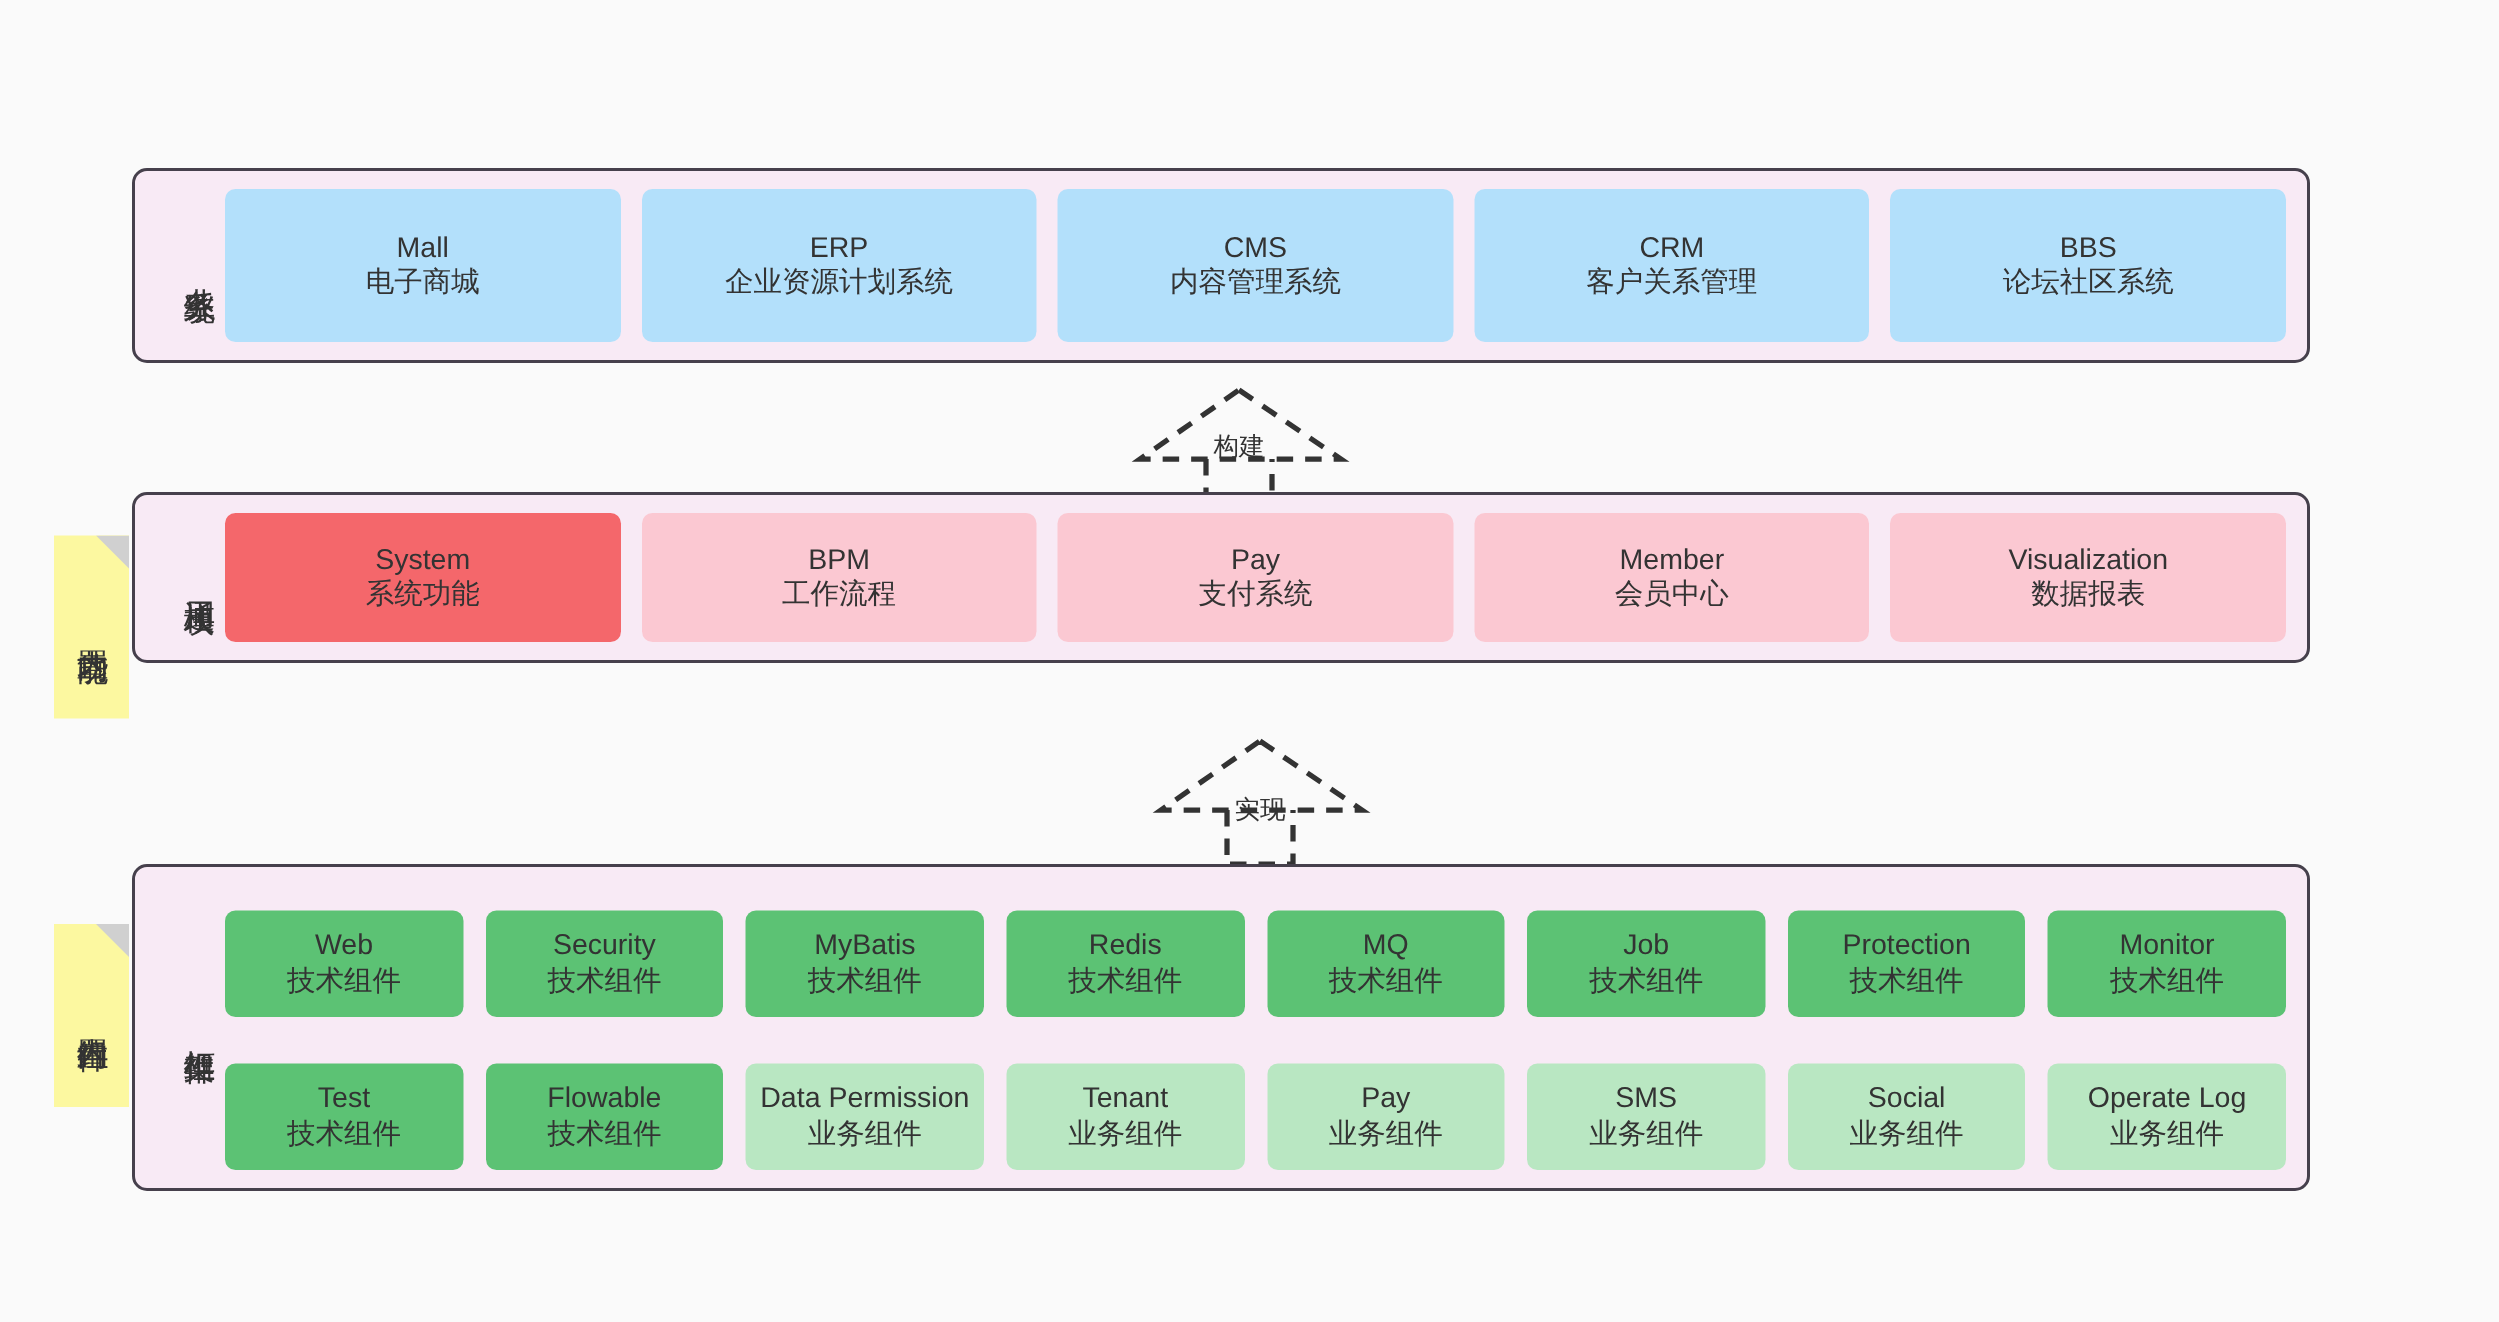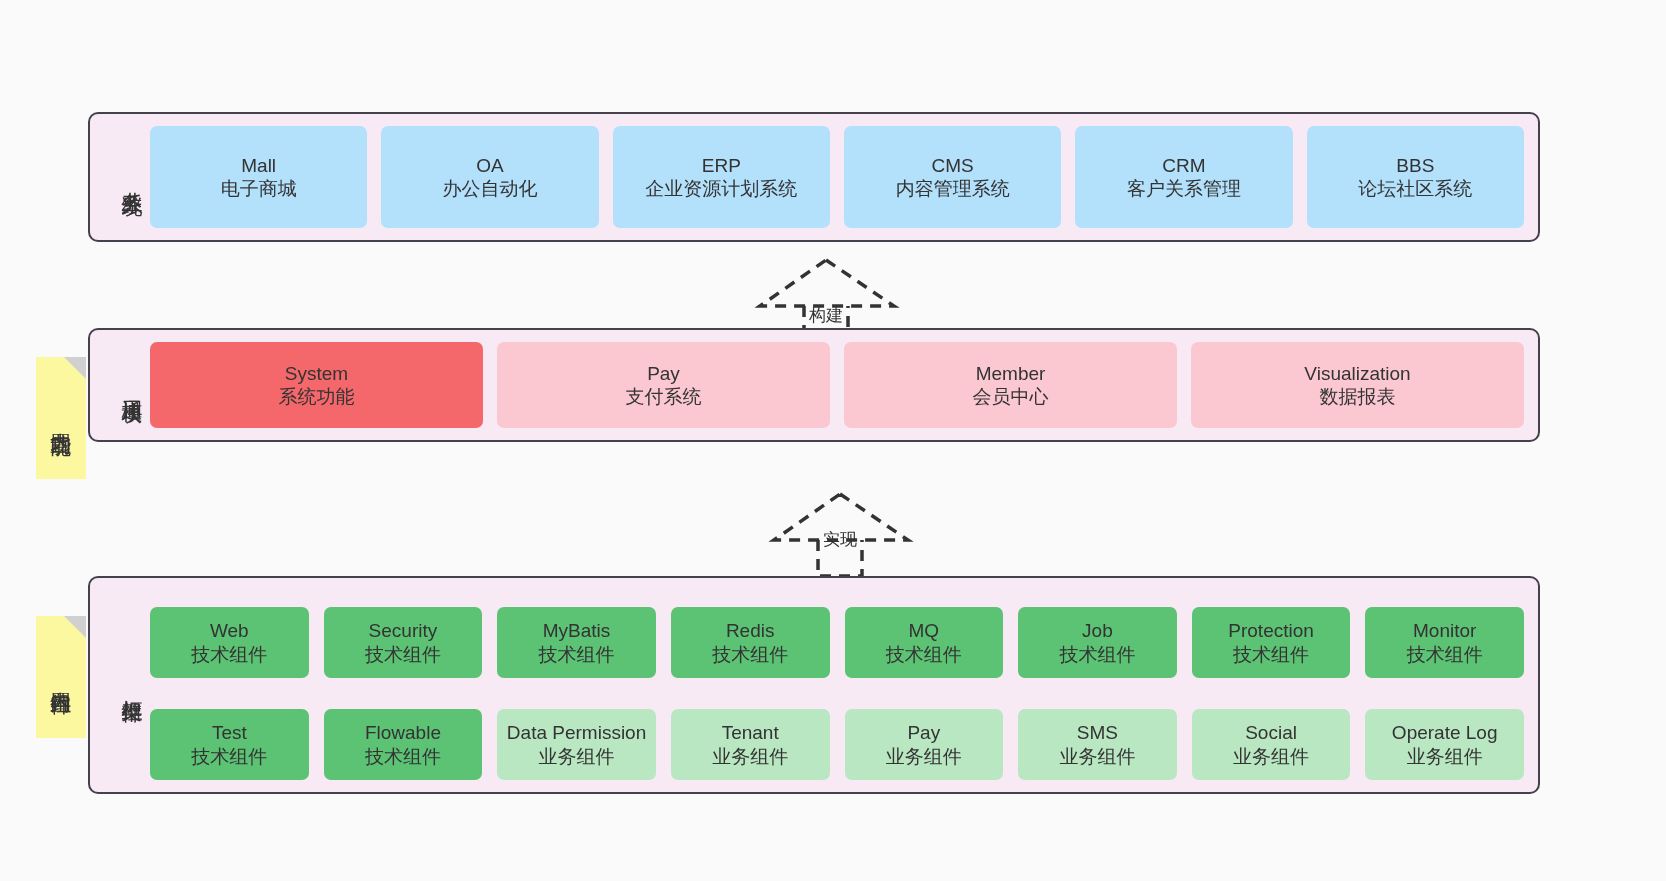--- a/index.html
+++ b/index.html
@@ -120,24 +120,20 @@
 <div class="canvas">
 
   <div class="layer" style="left:88px;top:112px;width:1452px;height:130px;">
     <div class="layer-title">业务系统</div>
     <div class="layer-body">
       <div class="card blue">
         <span class="l1">Mall</span>
         <span class="l2">电子商城</span>
       </div>
       <div class="card blue">
-        <span class="l1">OA</span>
-        <span class="l2">办公自动化</span>
-      </div>
-      <div class="card blue">
         <span class="l1">ERP</span>
         <span class="l2">企业资源计划系统</span>
       </div>
       <div class="card blue">
         <span class="l1">CMS</span>
         <span class="l2">内容管理系统</span>
       </div>
       <div class="card blue">
         <span class="l1">CRM</span>
         <span class="l2">客户关系管理</span>
@@ -147,36 +143,40 @@
         <span class="l2">论坛社区系统</span>
       </div>
     </div>
   </div>
 
   <div class="arrow" style="left:758px;top:258px;width:140px;height:86px;">
     <svg width="140" height="86" viewBox="0 0 140 86">
       <path d="M 68 2 L 136 48 L 2 48 Z" fill="none" stroke="#333333" stroke-width="3.5" stroke-dasharray="11 8" stroke-linecap="butt"></path>
       <path d="M 46 48 L 46 84 L 90 84 L 90 48" fill="none" stroke="#333333" stroke-width="3.5" stroke-dasharray="11 8" stroke-linecap="butt"></path>
     </svg>
-    <span class="alabel" style="top:46px;left:68px;">构建</span>
+    <span class="alabel" style="top:28px;left:68px;">构建</span>
   </div>
 
   <div class="note" style="left:36px;top:357px;width:50px;height:122px;">
     <span class="fold"></span>
     <span>内置功能</span>
   </div>
 
   <div class="layer" style="left:88px;top:328px;width:1452px;height:114px;">
     <div class="layer-title">通用模块</div>
     <div class="layer-body">
       <div class="card red">
         <span class="l1">System</span>
         <span class="l2">系统功能</span>
       </div>
       <div class="card pink">
+        <span class="l1">BPM</span>
+        <span class="l2">工作流程</span>
+      </div>
+      <div class="card pink">
         <span class="l1">Pay</span>
         <span class="l2">支付系统</span>
       </div>
       <div class="card pink">
         <span class="l1">Member</span>
         <span class="l2">会员中心</span>
       </div>
       <div class="card pink">
         <span class="l1">Visualization</span>
         <span class="l2">数据报表</span>

